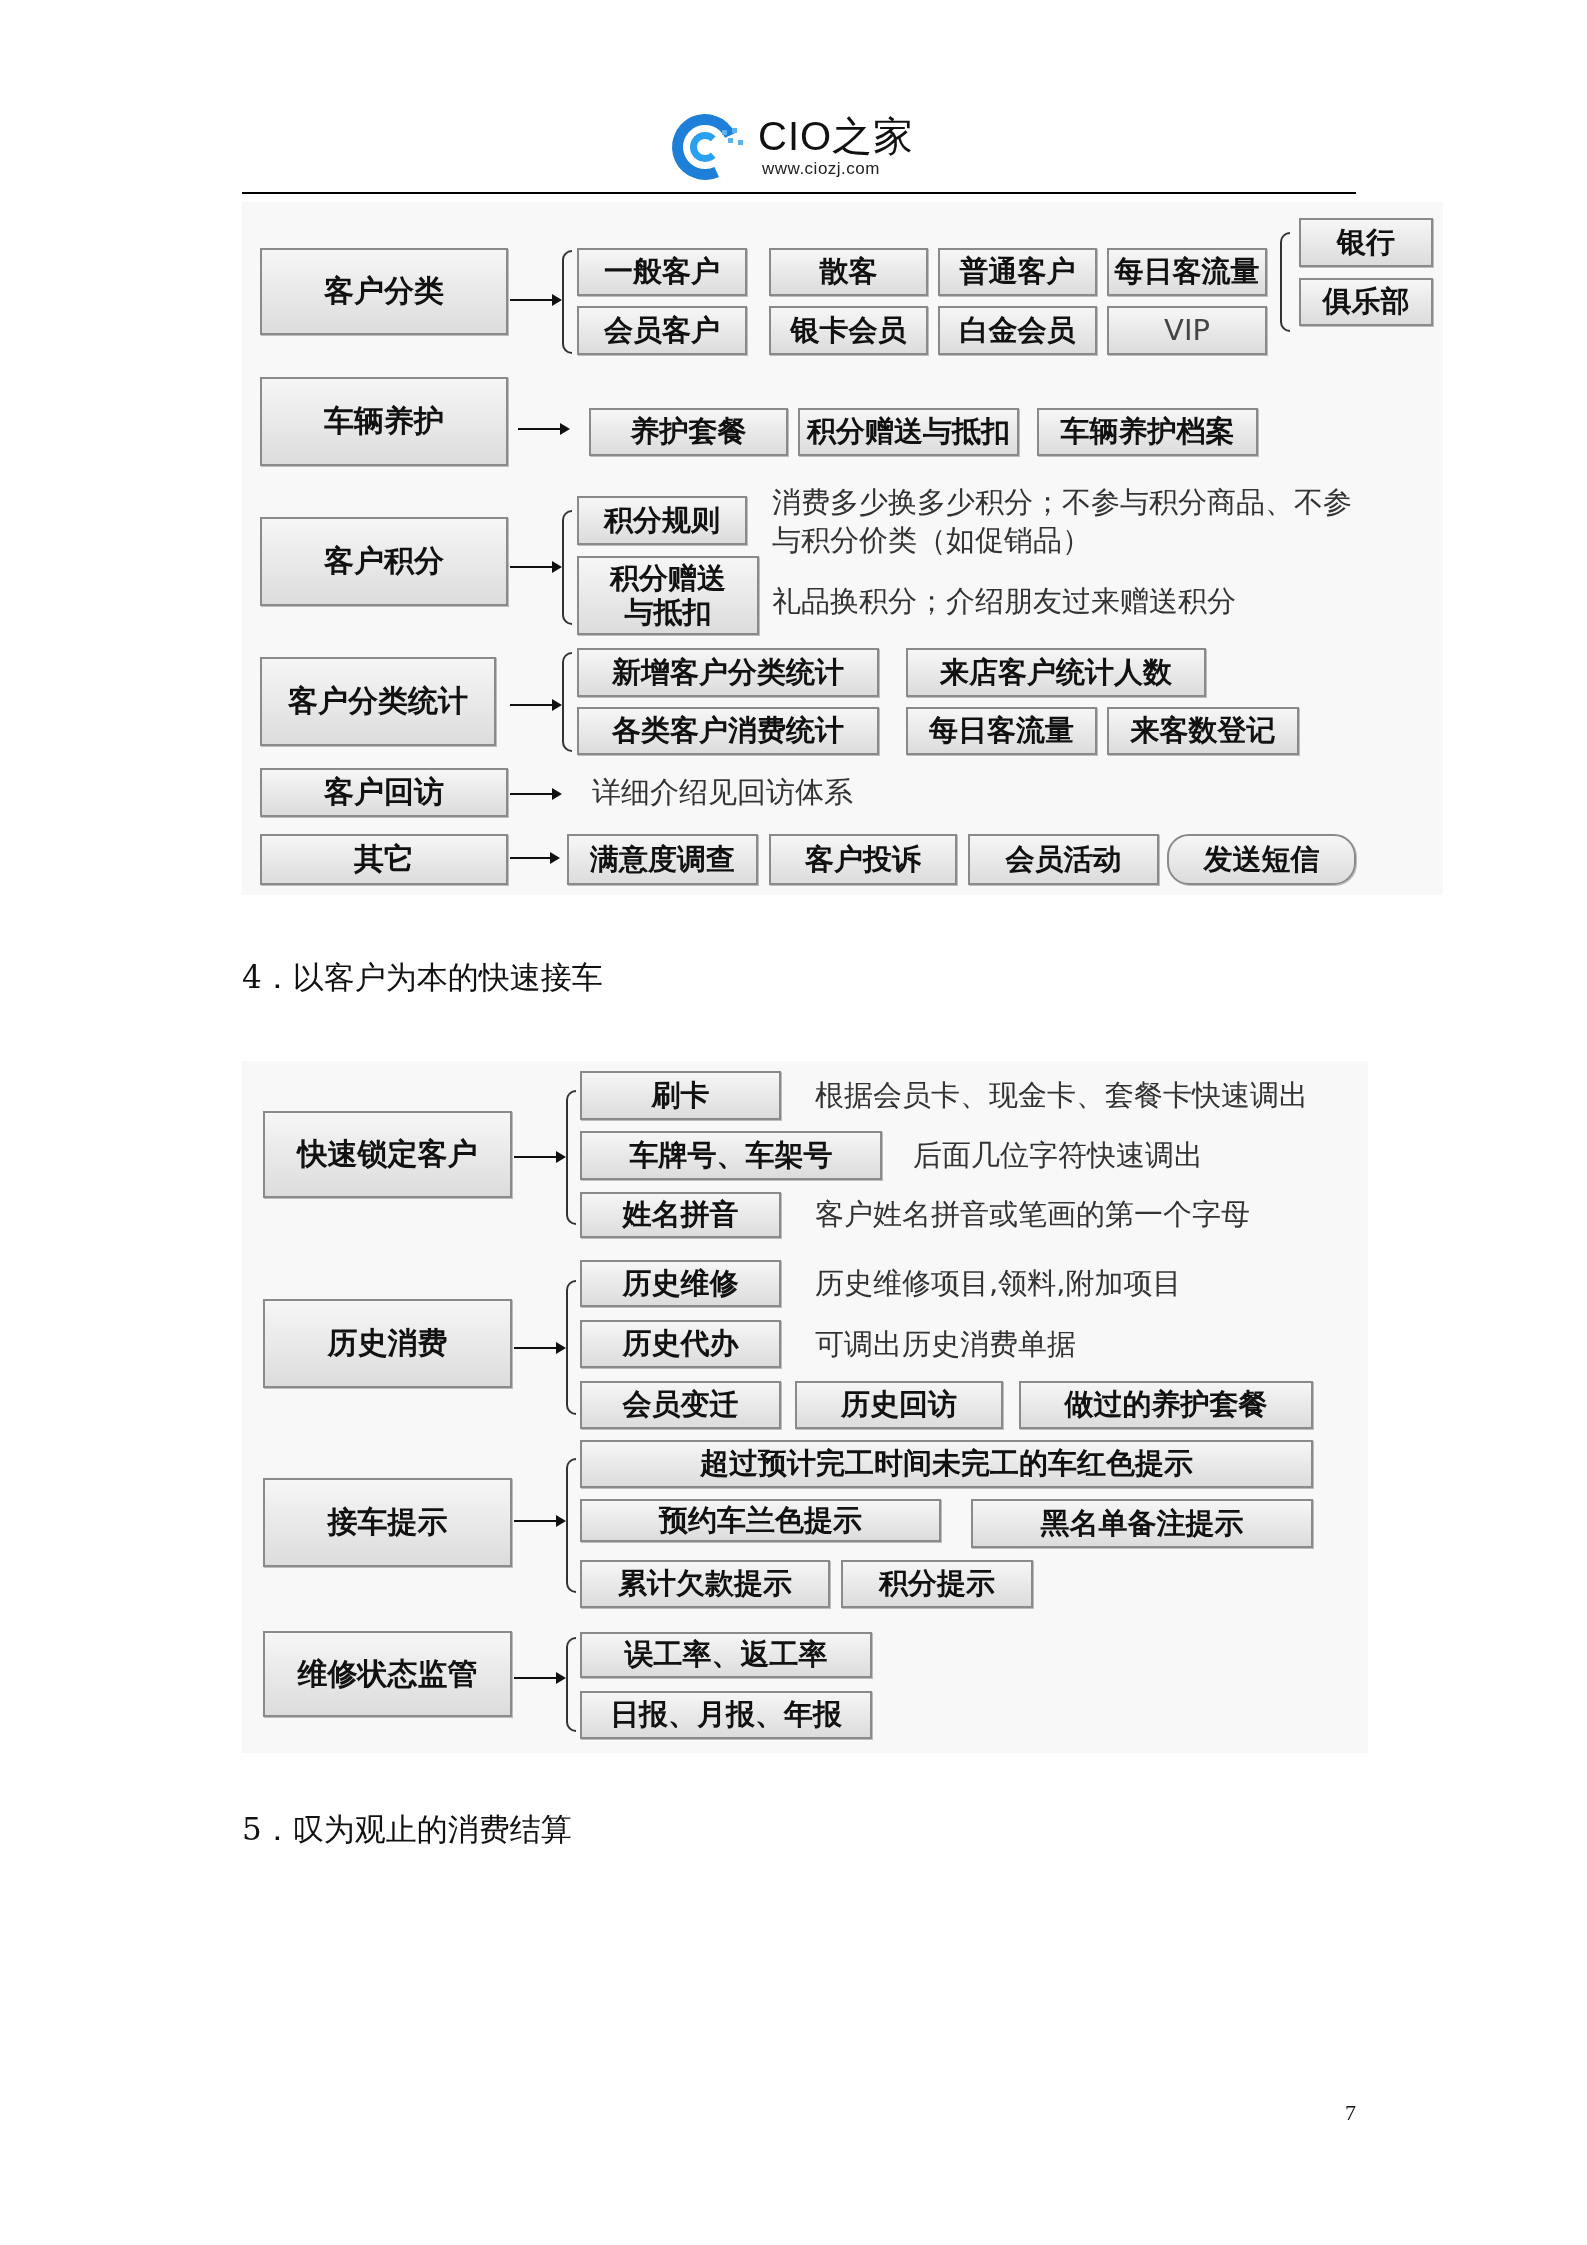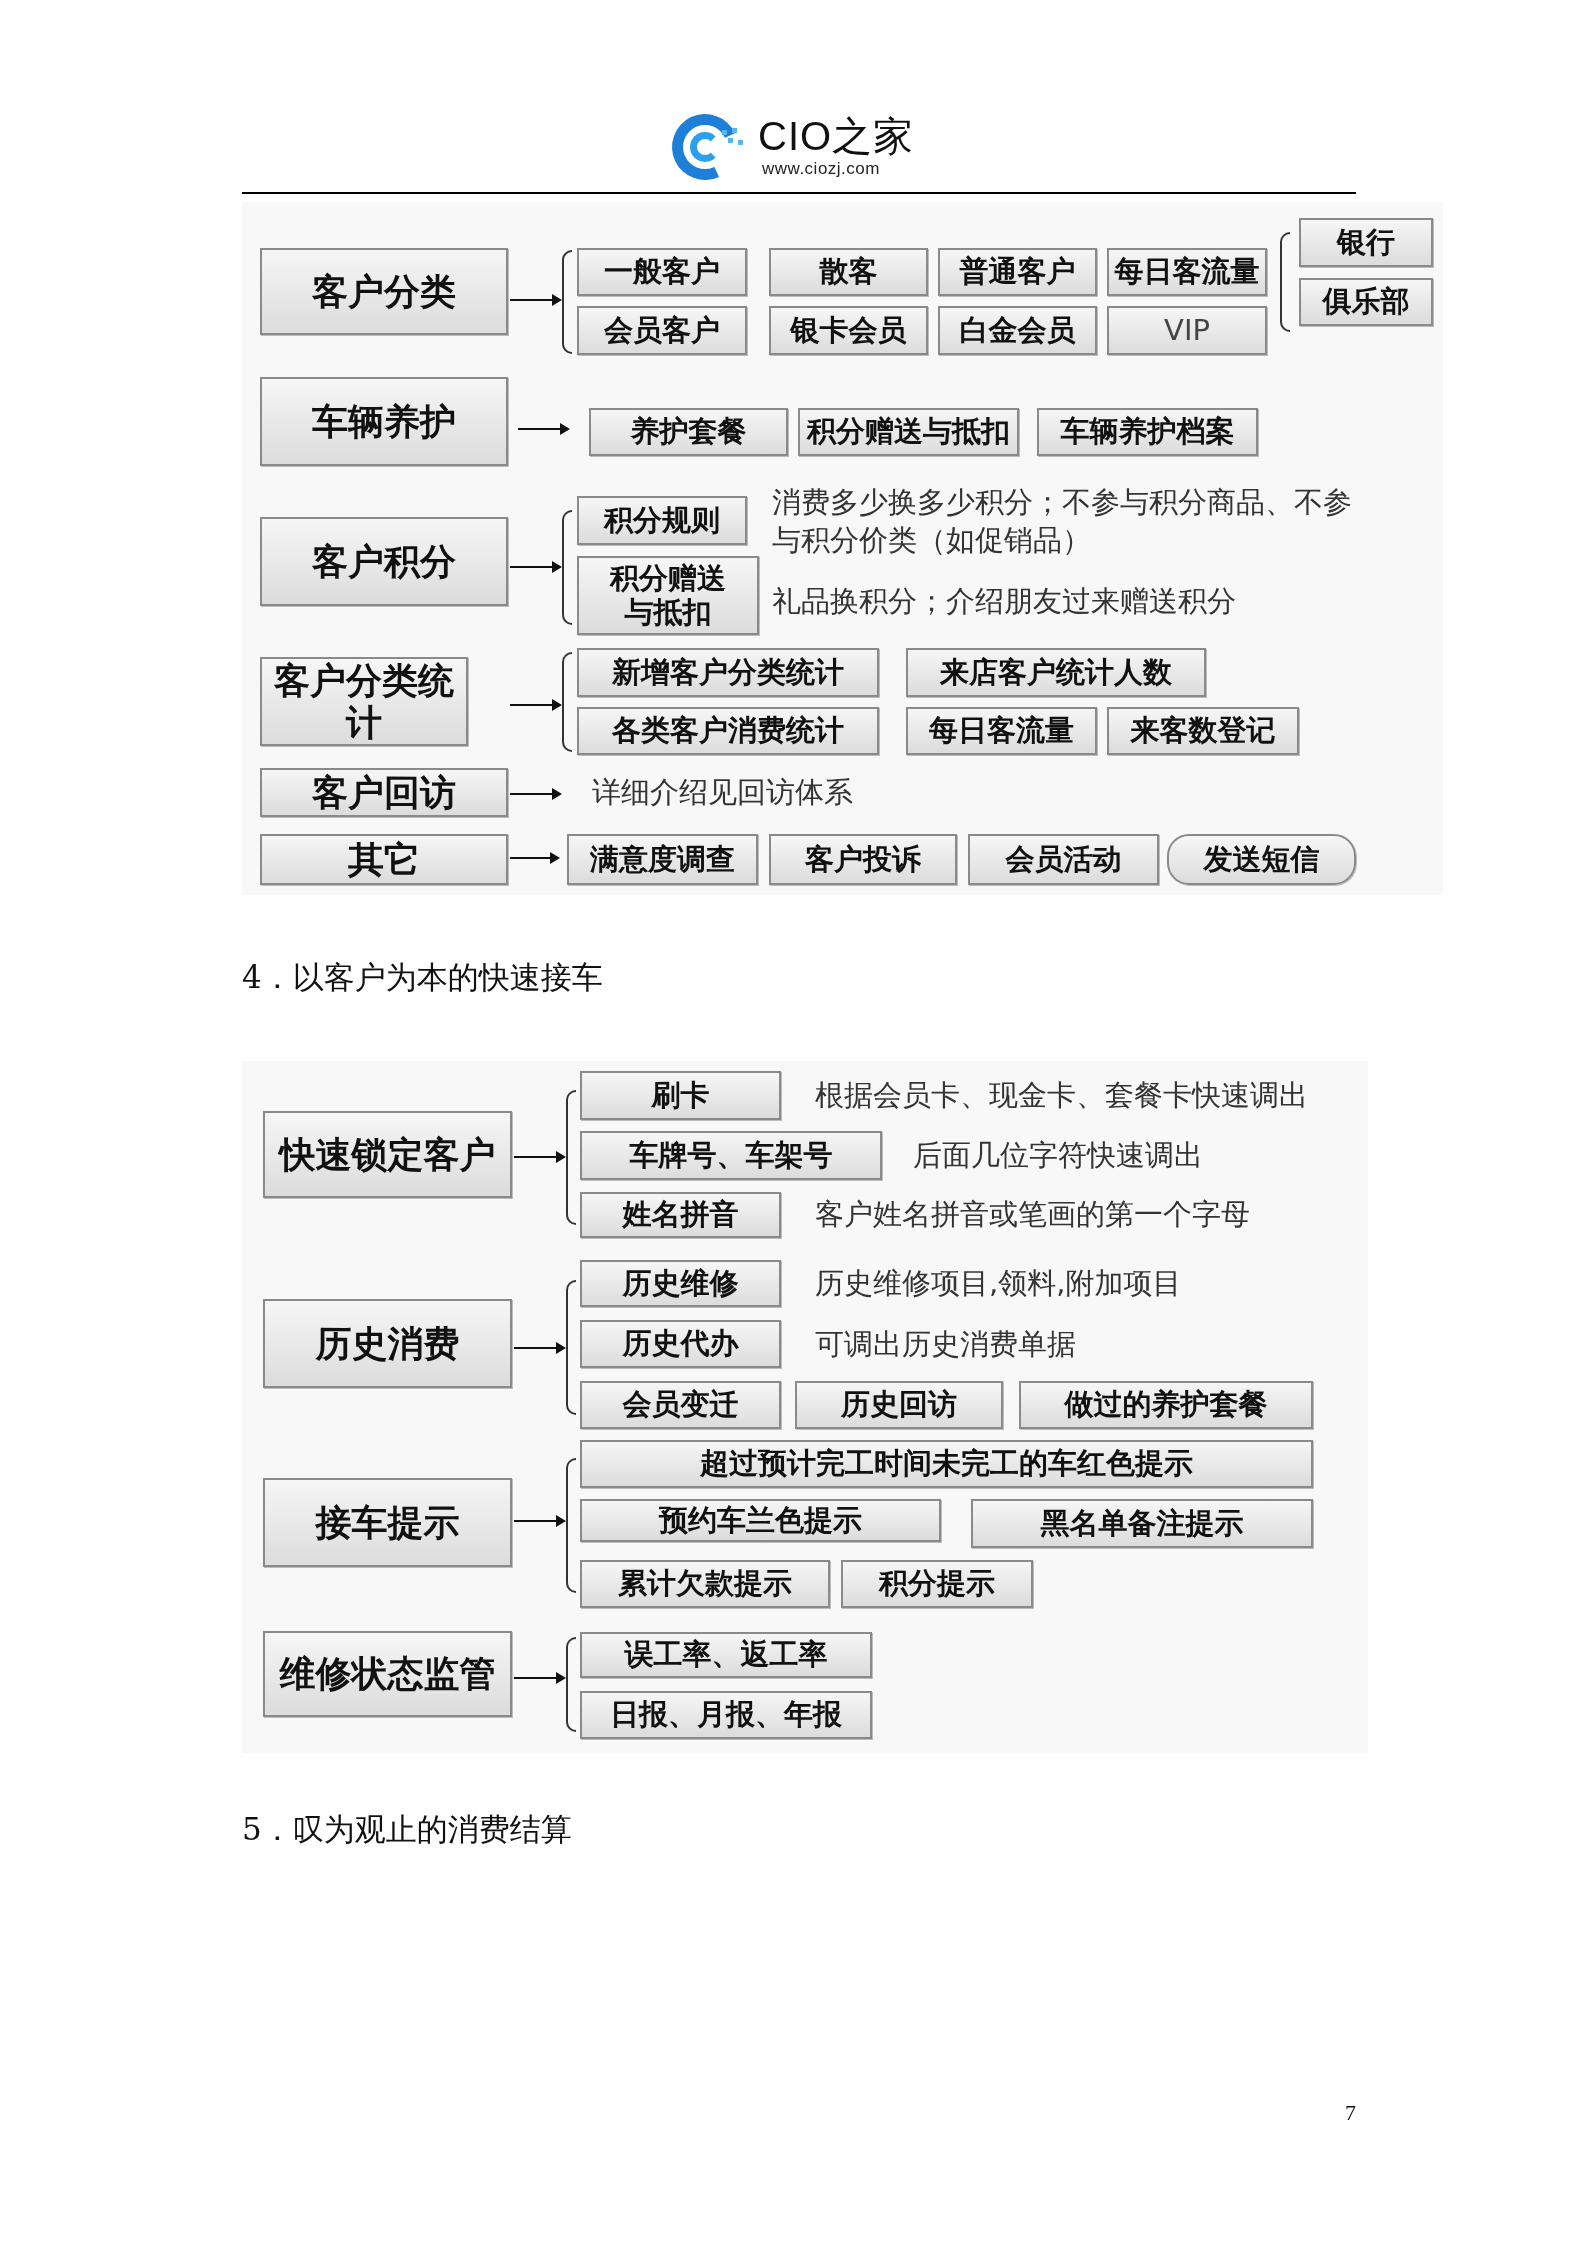--- a/index.html
+++ b/index.html
@@ -7,21 +7,21 @@
   .logo{position:absolute;left:672px;top:112px;width:270px;height:72px;}
   .logo-mark{position:absolute;left:0;top:2px;width:66px;height:66px;border-radius:50%;border:11px solid #1e7fd8;border-right-color:transparent;box-sizing:border-box;transform:rotate(20deg);}
   .logo-inner{position:absolute;left:18px;top:20px;width:30px;height:30px;border-radius:50%;border:7px solid #2aa0ee;border-right-color:transparent;box-sizing:border-box;}
   .logo-dots{position:absolute;left:48px;top:16px;width:24px;height:20px;}
   .logo-dots i{position:absolute;width:5px;height:5px;background:#5ab4f0;}
   .logo-title{position:absolute;left:86px;top:0;font-family:"Liberation Sans",sans-serif;font-size:40px;font-weight:normal;letter-spacing:1px;color:#111;line-height:48px;}
   .logo-url{position:absolute;left:90px;top:47px;font-family:"Liberation Sans",sans-serif;font-size:17px;color:#222;letter-spacing:0.5px;}
   .rule{position:absolute;left:242px;top:192px;width:1114px;height:2px;background:#000;}
   .diagram{position:absolute;background:#f8f8f8;}
   .box{position:absolute;box-sizing:border-box;border:2px solid #8a8a8a;background:linear-gradient(#f6f6f6,#dcdcdc);display:flex;align-items:center;justify-content:center;font-family:"DejaVu Sans",sans-serif;font-weight:bold;font-size:29px;color:#111;text-align:center;line-height:1.15;box-shadow:1px 1px 0 #bdbdbd;}
-  .box.main{font-size:36px;}
+  .box.main{font-size:30px;}
   .box.light{font-weight:normal;color:#444;}
   .note{position:absolute;font-family:"DejaVu Sans",sans-serif;font-size:29px;color:#333;line-height:40px;white-space:nowrap;}
   .arrow{position:absolute;height:2px;background:#111;}
   .arrow::after{content:"";position:absolute;right:-2px;top:-5px;border-left:10px solid #111;border-top:6px solid transparent;border-bottom:6px solid transparent;}
   .brace{position:absolute;width:10px;box-sizing:border-box;border:2px solid #333;border-right:none;border-radius:10px 0 0 10px;}
   .heading{position:absolute;left:242px;font-family:"DejaVu Serif",serif;font-size:31px;color:#111;white-space:nowrap;}
   .pagenum{position:absolute;left:1345px;top:2100px;font-family:"Liberation Serif",serif;font-size:22px;color:#111;}
 </style>
 </head>
 <body>
@@ -65,21 +65,21 @@
 
 <div class="box main" style="left:260px;top:517px;width:248px;height:89px;">客户积分</div>
 <div class="arrow" style="left:510px;top:566px;width:50px;"></div>
 <div class="brace" style="left:562px;top:510px;height:115px;"></div>
 <div class="box" style="left:577px;top:496px;width:170px;height:49px;">积分规则</div>
 <div class="box" style="left:577px;top:556px;width:182px;height:79px;padding:0 22px;">积分赠送与抵扣</div>
 <div class="note" style="left:772px;top:482px;">消费多少换多少积分；不参与积分商品、不参</div>
 <div class="note" style="left:772px;top:520px;">与积分价类（如促销品）</div>
 <div class="note" style="left:772px;top:581px;">礼品换积分；介绍朋友过来赠送积分</div>
 
-<div class="box main" style="left:260px;top:657px;width:208px;height:89px;">客户分类统计</div>
+<div class="box main" style="left:260px;top:657px;width:236px;height:89px;">客户分类统计</div>
 <div class="arrow" style="left:510px;top:704px;width:50px;"></div>
 <div class="brace" style="left:562px;top:652px;height:100px;"></div>
 <div class="box" style="left:577px;top:648px;width:302px;height:49px;">新增客户分类统计</div>
 <div class="box" style="left:906px;top:648px;width:300px;height:49px;">来店客户统计人数</div>
 <div class="box" style="left:577px;top:707px;width:302px;height:48px;">各类客户消费统计</div>
 <div class="box" style="left:906px;top:707px;width:191px;height:48px;">每日客流量</div>
 <div class="box" style="left:1107px;top:707px;width:192px;height:48px;">来客数登记</div>
 
 <div class="box main" style="left:260px;top:768px;width:248px;height:49px;">客户回访</div>
 <div class="arrow" style="left:510px;top:793px;width:50px;"></div>

